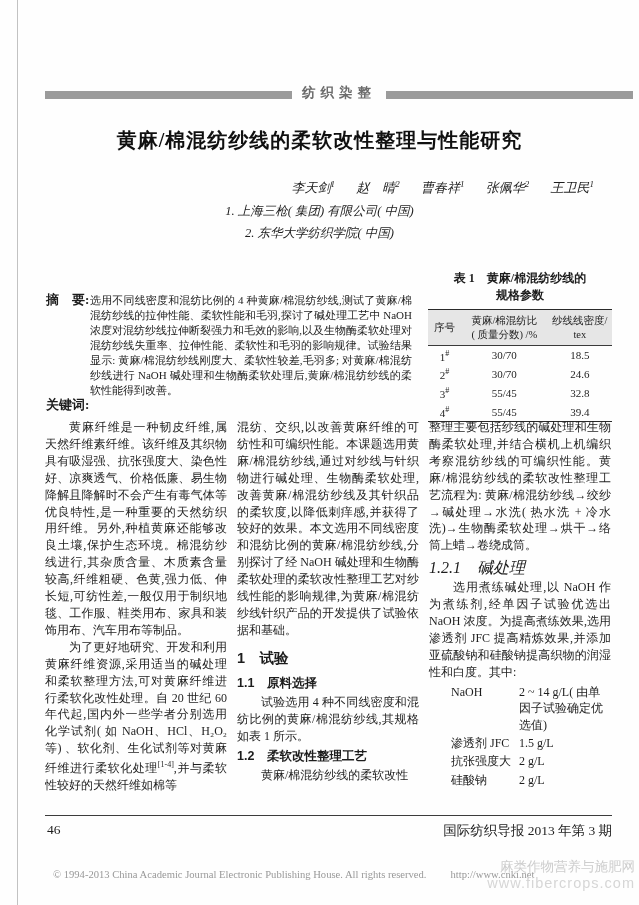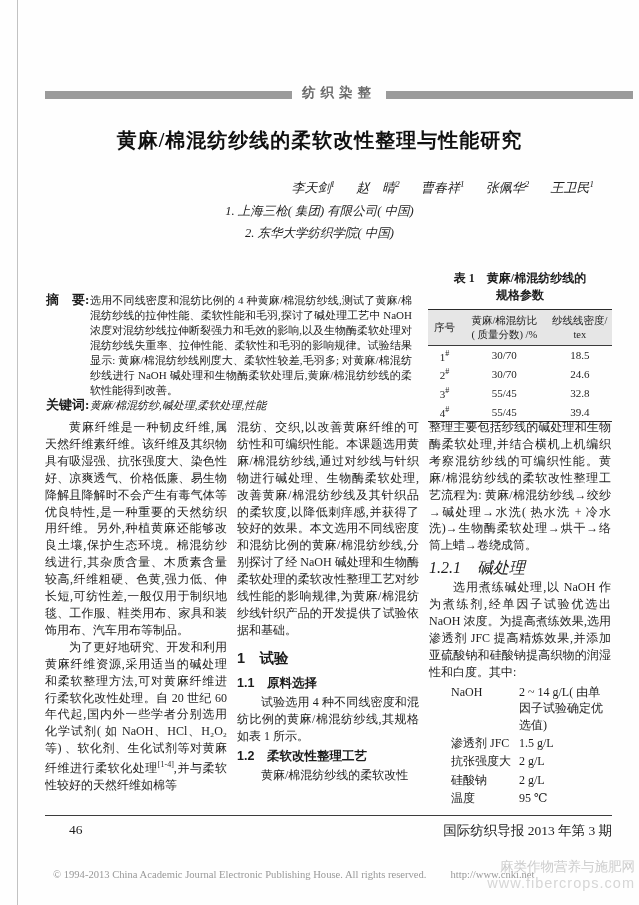--- a/index.html
+++ b/index.html
@@ -73,21 +73,21 @@
     font-weight:bold; font-size:12.5px; margin:2px 0; text-indent:0; line-height:18px;
   }
   .h-sub3 { font-weight:normal; font-style:italic; font-size:16px; margin:5px 0 3px; line-height:17px; }
   .recipe { margin-top:3px; }
   .recipe-row { display:flex; line-height:16.4px; margin-bottom:2px; }
   .recipe-label { width:90px; padding-left:22px; box-sizing:border-box; flex:none; }
   .recipe-value { flex:1; text-align:left; }
 
   
   .footrule { position:absolute; left:45px; top:815px; width:567px; height:1px; background:#3c3c3c; }
-  .pageno { position:absolute; left:47px; top:822px; font-size:13.5px;margin-left:22px; }
+  .pageno { position:absolute; left:47px; top:822px; font-size:13.5px; }
   .journal { position:absolute; right:27px; top:822px; font-size:13.5px; }
   .copyright {
     position:absolute; left:53px; top:869px; white-space:nowrap;
     font-family:"Liberation Serif",serif; font-size:10.6px; color:#989898;
   }
   .copyright .url { margin-left:24px;margin-top:36px; }
   .watermark { position:absolute; right:4px; top:859px; text-align:right; line-height:16px; z-index:5; }
   .wm1 { font-size:13.5px; color:#cdcdcd; }
   .wm2 { font-size:14.5px; color:#d6d6d6; letter-spacing:1px; font-family:"Liberation Sans",sans-serif; }
 </style>
@@ -112,21 +112,20 @@
     <span class="author"><span>张佩华</span><sup>2</sup></span>
     <span class="author"><span>王卫民</span><sup>1</sup></span>
   </div>
 
   <div class="affil affil-1">1. 上海三枪( 集团) 有限公司( 中国)</div>
   <div class="affil affil-2">2. 东华大学纺织学院( 中国)</div>
 
   <div class="abs-label">摘　要:</div>
   <div class="abs-text">选用不同线密度和混纺比例的 4 种黄麻/棉混纺纱线,测试了黄麻/棉混纺纱线的拉伸性能、柔软性能和毛羽,探讨了碱处理工艺中 NaOH 浓度对混纺纱线拉伸断裂强力和毛效的影响,以及生物酶柔软处理对混纺纱线失重率、拉伸性能、柔软性和毛羽的影响规律。试验结果显示: 黄麻/棉混纺纱线刚度大、柔软性较差,毛羽多; 对黄麻/棉混纺纱线进行 NaOH 碱处理和生物酶柔软处理后,黄麻/棉混纺纱线的柔软性能得到改善。</div>
   <div class="kw-label">关键词:</div>
-  <div class="kw-text">黄麻/棉混纺纱,碱处理,柔软处理,性能</div>
 
   <div class="tablebox">
     <div class="tcaption">表 1　黄麻/棉混纺纱线的</div>
     <div class="tcaption">规格参数</div>
     <table class="t1">
       <thead>
         <tr>
           <th class="c-id">序号</th>
           <th class="c-ratio">黄麻/棉混纺比
 ( 质量分数) /%</th>
@@ -186,24 +185,20 @@
           <div class="recipe-value">1.5 g/L</div>
         </div>
         <div class="recipe-row">
           <div class="recipe-label">抗张强度大</div>
           <div class="recipe-value">2 g/L</div>
         </div>
         <div class="recipe-row">
           <div class="recipe-label">硅酸钠</div>
           <div class="recipe-value">2 g/L</div>
         </div>
-        <div class="recipe-row">
-          <div class="recipe-label">温度</div>
-          <div class="recipe-value">95 ℃</div>
-        </div>
       </div>
     </div>
   </div>
 
   <div class="footrule"></div>
   <div class="pageno">46</div>
   <div class="journal">国际纺织导报 2013 年第 3 期</div>
 
   <div class="copyright">
     <span>© 1994-2013 China Academic Journal Electronic Publishing House. All rights reserved.</span><span class="url">http://www.cnki.net</span>

